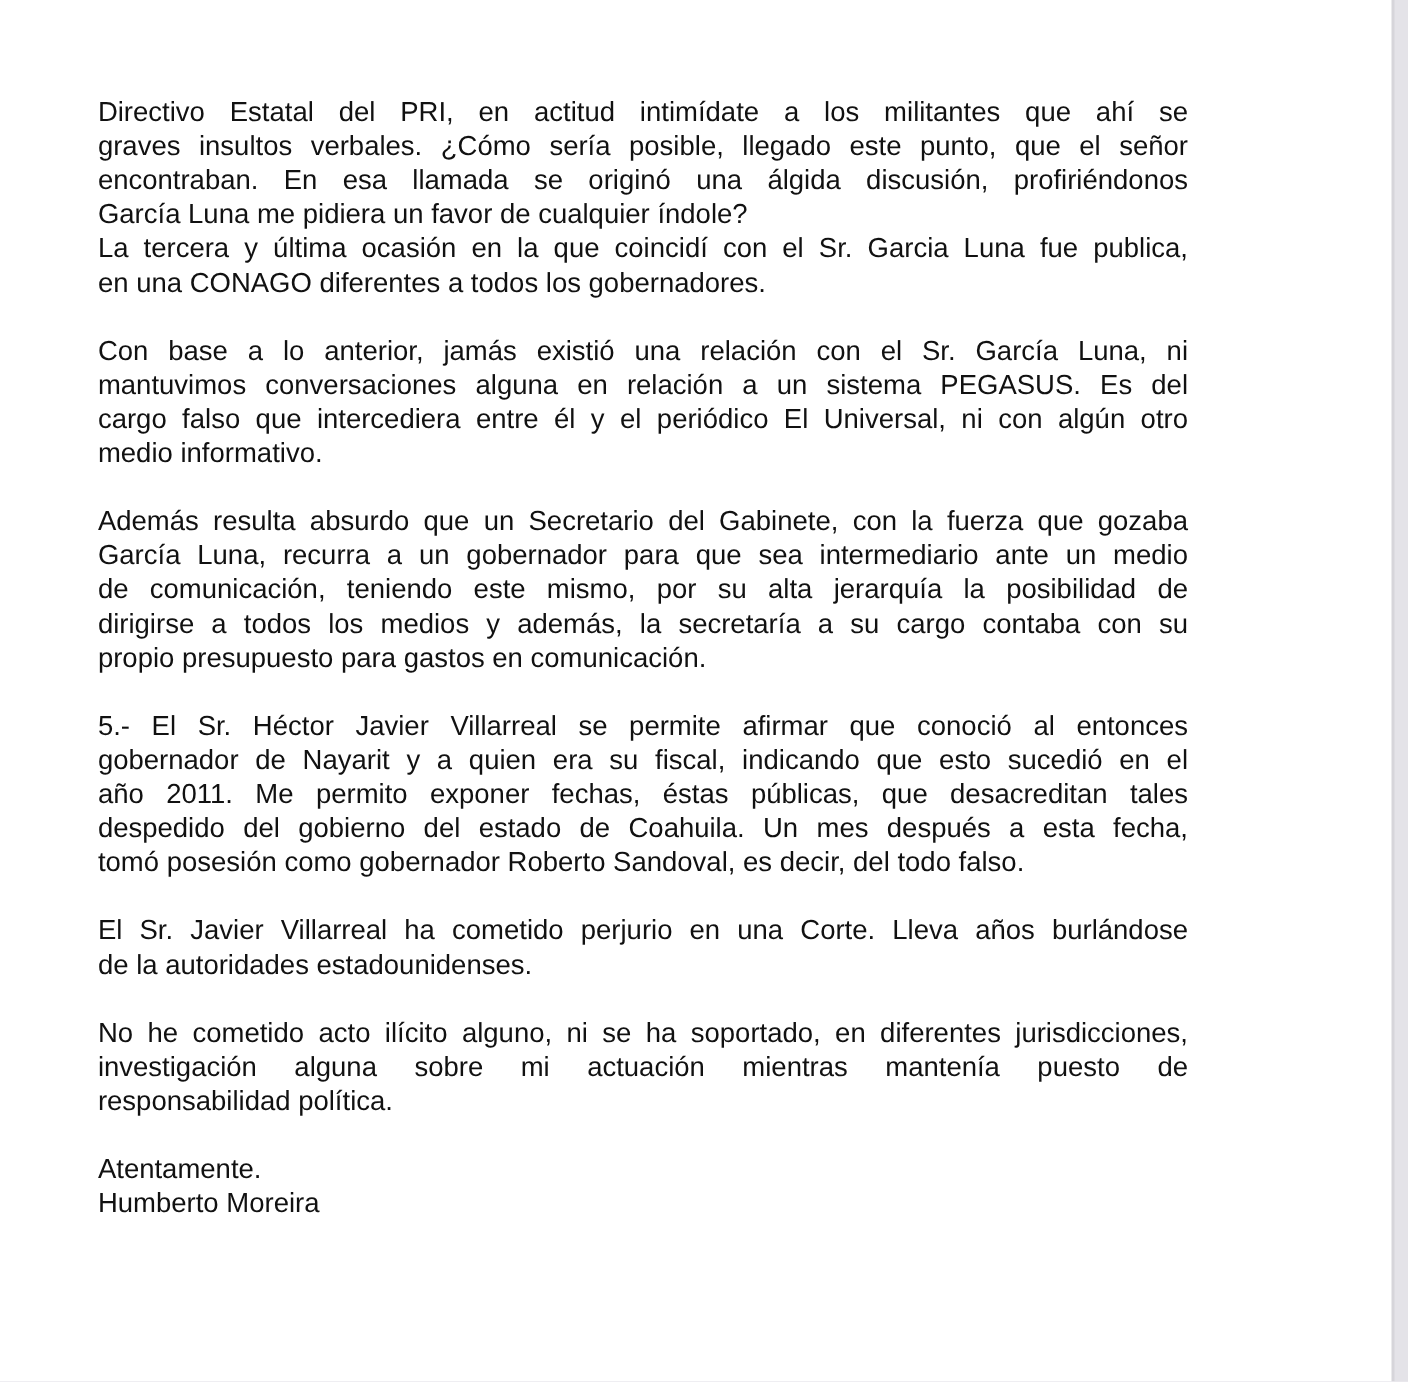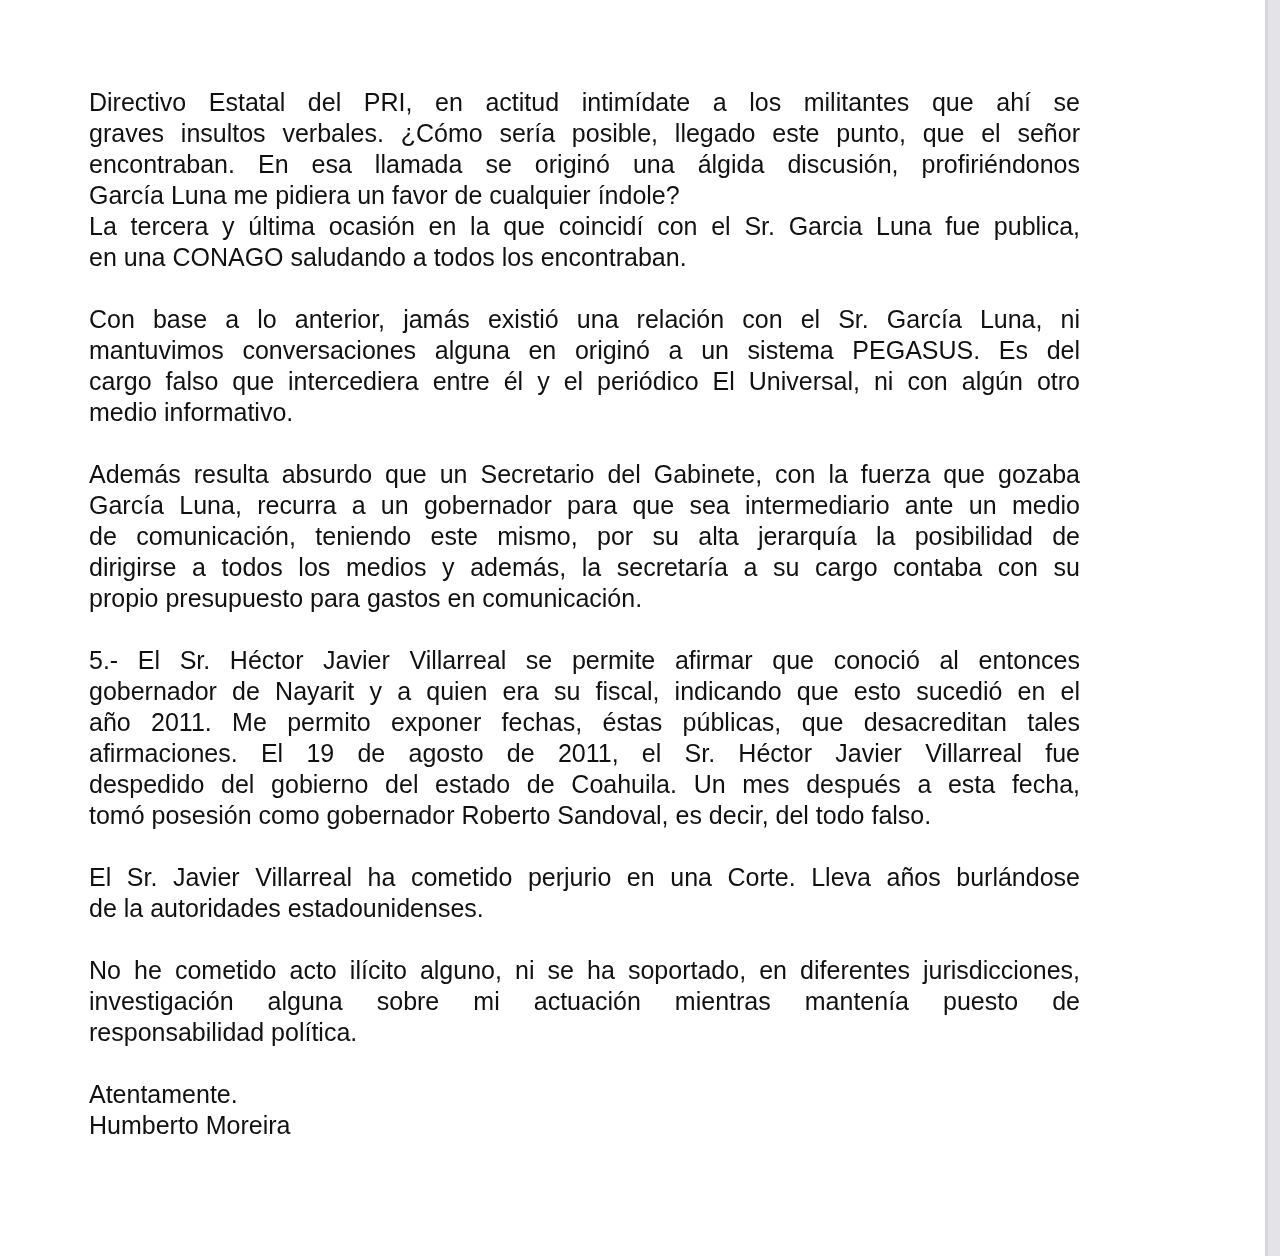--- a/index.html
+++ b/index.html
@@ -64,43 +64,42 @@
 
     <div class="para tight">
       <span class="justify-line">Directivo Estatal del PRI, en actitud intimídate a los militantes que ahí se</span>
       <span class="justify-line">graves insultos verbales. ¿Cómo sería posible, llegado este punto, que el señor</span>
       <span class="justify-line">encontraban. En esa llamada se originó una álgida discusión, profiriéndonos</span>
       <span class="last-line">García Luna me pidiera un favor de cualquier índole?</span>
     </div>
 
     <div class="para">
       <span class="justify-line">La tercera y última ocasión en la que coincidí con el Sr. Garcia Luna fue publica,</span>
-      <span class="last-line">en una CONAGO saludando a todos los encontraban.</span>
+      <span class="last-line">en una CONAGO diferentes a todos los gobernadores.</span>
     </div>
 
     <div class="para">
       <span class="justify-line">Con base a lo anterior, jamás existió una relación con el Sr. García Luna, ni</span>
-      <span class="justify-line">mantuvimos conversaciones alguna en originó a un sistema PEGASUS. Es del</span>
+      <span class="justify-line">mantuvimos conversaciones alguna en relación a un sistema PEGASUS. Es del</span>
       <span class="justify-line">cargo falso que intercediera entre él y el periódico El Universal, ni con algún otro</span>
       <span class="last-line">medio informativo.</span>
     </div>
 
     <div class="para">
       <span class="justify-line">Además resulta absurdo que un Secretario del Gabinete, con la fuerza que gozaba</span>
       <span class="justify-line">García Luna, recurra a un gobernador para que sea intermediario ante un medio</span>
       <span class="justify-line">de comunicación, teniendo este mismo, por su alta jerarquía la posibilidad de</span>
       <span class="justify-line">dirigirse a todos los medios y además, la secretaría a su cargo contaba con su</span>
       <span class="last-line">propio presupuesto para gastos en  comunicación.</span>
     </div>
 
     <div class="para">
       <span class="justify-line">5.- El Sr. Héctor Javier Villarreal se permite afirmar que conoció al entonces</span>
       <span class="justify-line">gobernador de Nayarit y a quien era su fiscal, indicando que esto sucedió en el</span>
       <span class="justify-line">año 2011. Me permito exponer fechas, éstas públicas, que desacreditan tales</span>
-      <span class="justify-line">afirmaciones. El 19 de agosto de 2011, el Sr. Héctor Javier Villarreal fue</span>
       <span class="justify-line">despedido del gobierno del estado de Coahuila. Un mes después a esta fecha,</span>
       <span class="last-line">tomó posesión como gobernador Roberto Sandoval, es decir, del todo falso.</span>
     </div>
 
     <div class="para">
       <span class="justify-line">El Sr. Javier Villarreal ha cometido perjurio en una Corte. Lleva años burlándose</span>
       <span class="last-line">de la autoridades estadounidenses.</span>
     </div>
 
     <div class="para">

